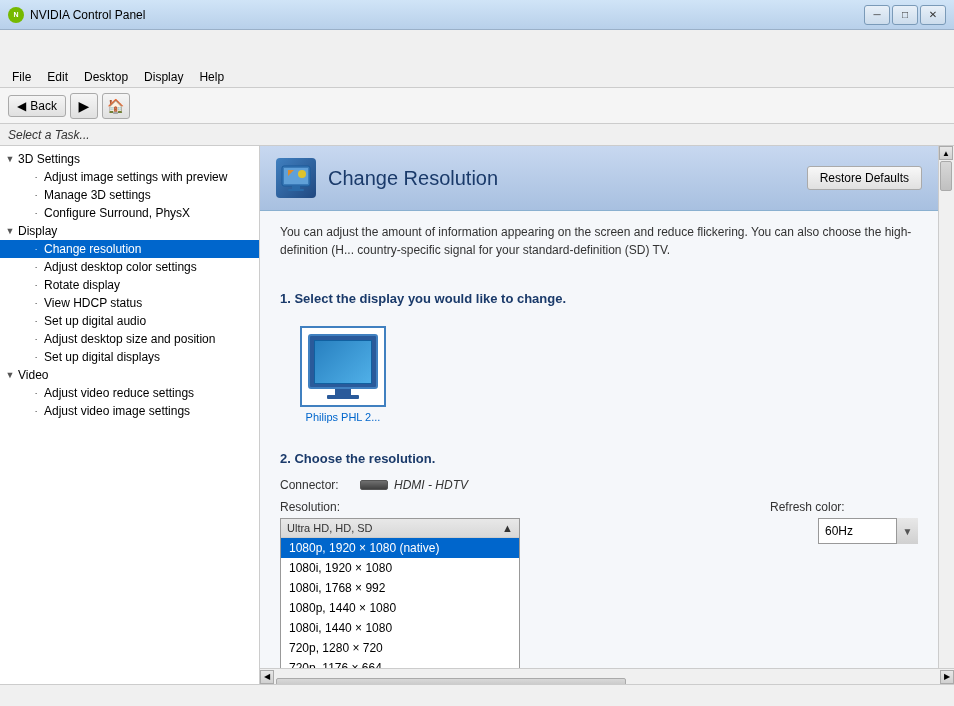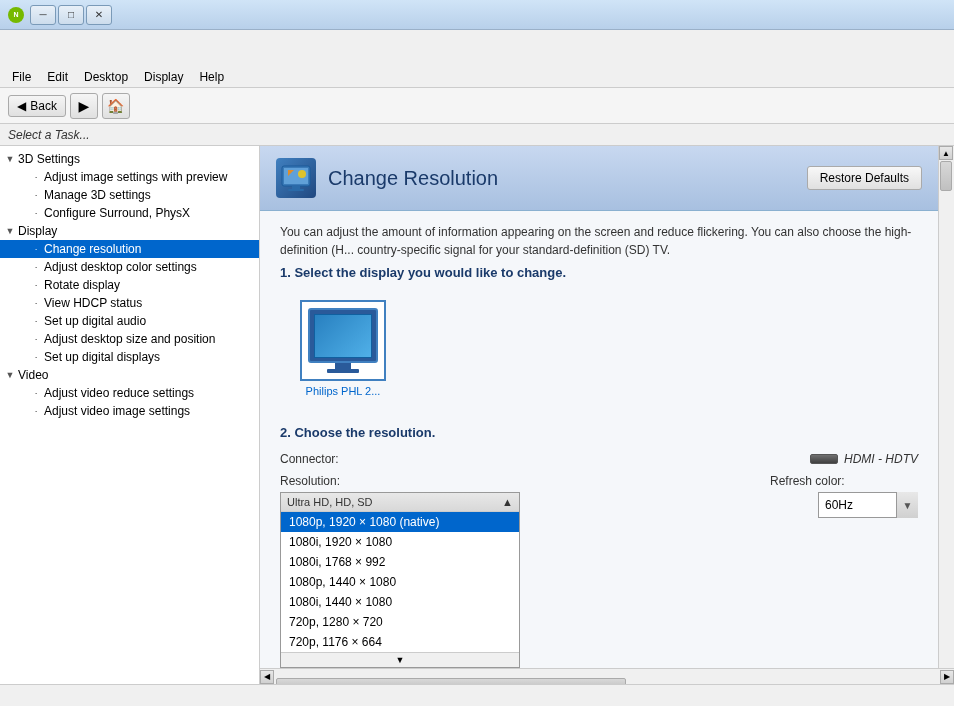--- a/index.html
+++ b/index.html
@@ -225,40 +225,39 @@
       font-size: 12px;
     }
 
     
     .content-body {
       padding: 12px 20px;
     }
     .description-text {
       font-size: 12px;
       color: #333;
-      margin-bottom: 6px;
+      margin-bottom: 32px;
       line-height: 1.5;
     }
 
     .section-title {
       font-size: 13px;
       font-weight: bold;
       color: #1a3a6a;
       margin-bottom: 12px;
     }
 
     
     .choose-res-section {
       margin-top: 8px;
     }
 
     .field-row {
       display: flex;
       align-items: center;
-      justify-content: space-between;
     }
     .field-label {
       font-size: 12px;
       color: #333;
       min-width: 80px;
     }
     .connector-display {
       display: flex; align-items: center; gap: 6px;
     }
     .connector-text {
@@ -388,20 +387,21 @@
       color: #fff;
     }
   </style>
 </head>
 <body>
 
 <div class="title-bar">
   <div class="title-bar-icon">
     <div class="nvidia-icon">N</div>
   </div>
+  <span class="title-bar-title">NVIDIA Control Panel</span>
   <div class="title-bar-buttons">
     <div class="title-btn">─</div>
     <div class="title-btn">□</div>
     <div class="title-btn close-btn">✕</div>
   </div>
 </div>
 
 <div class="menu-bar">
   <div class="menu-item">File</div>
   <div class="menu-item">Edit</div>

